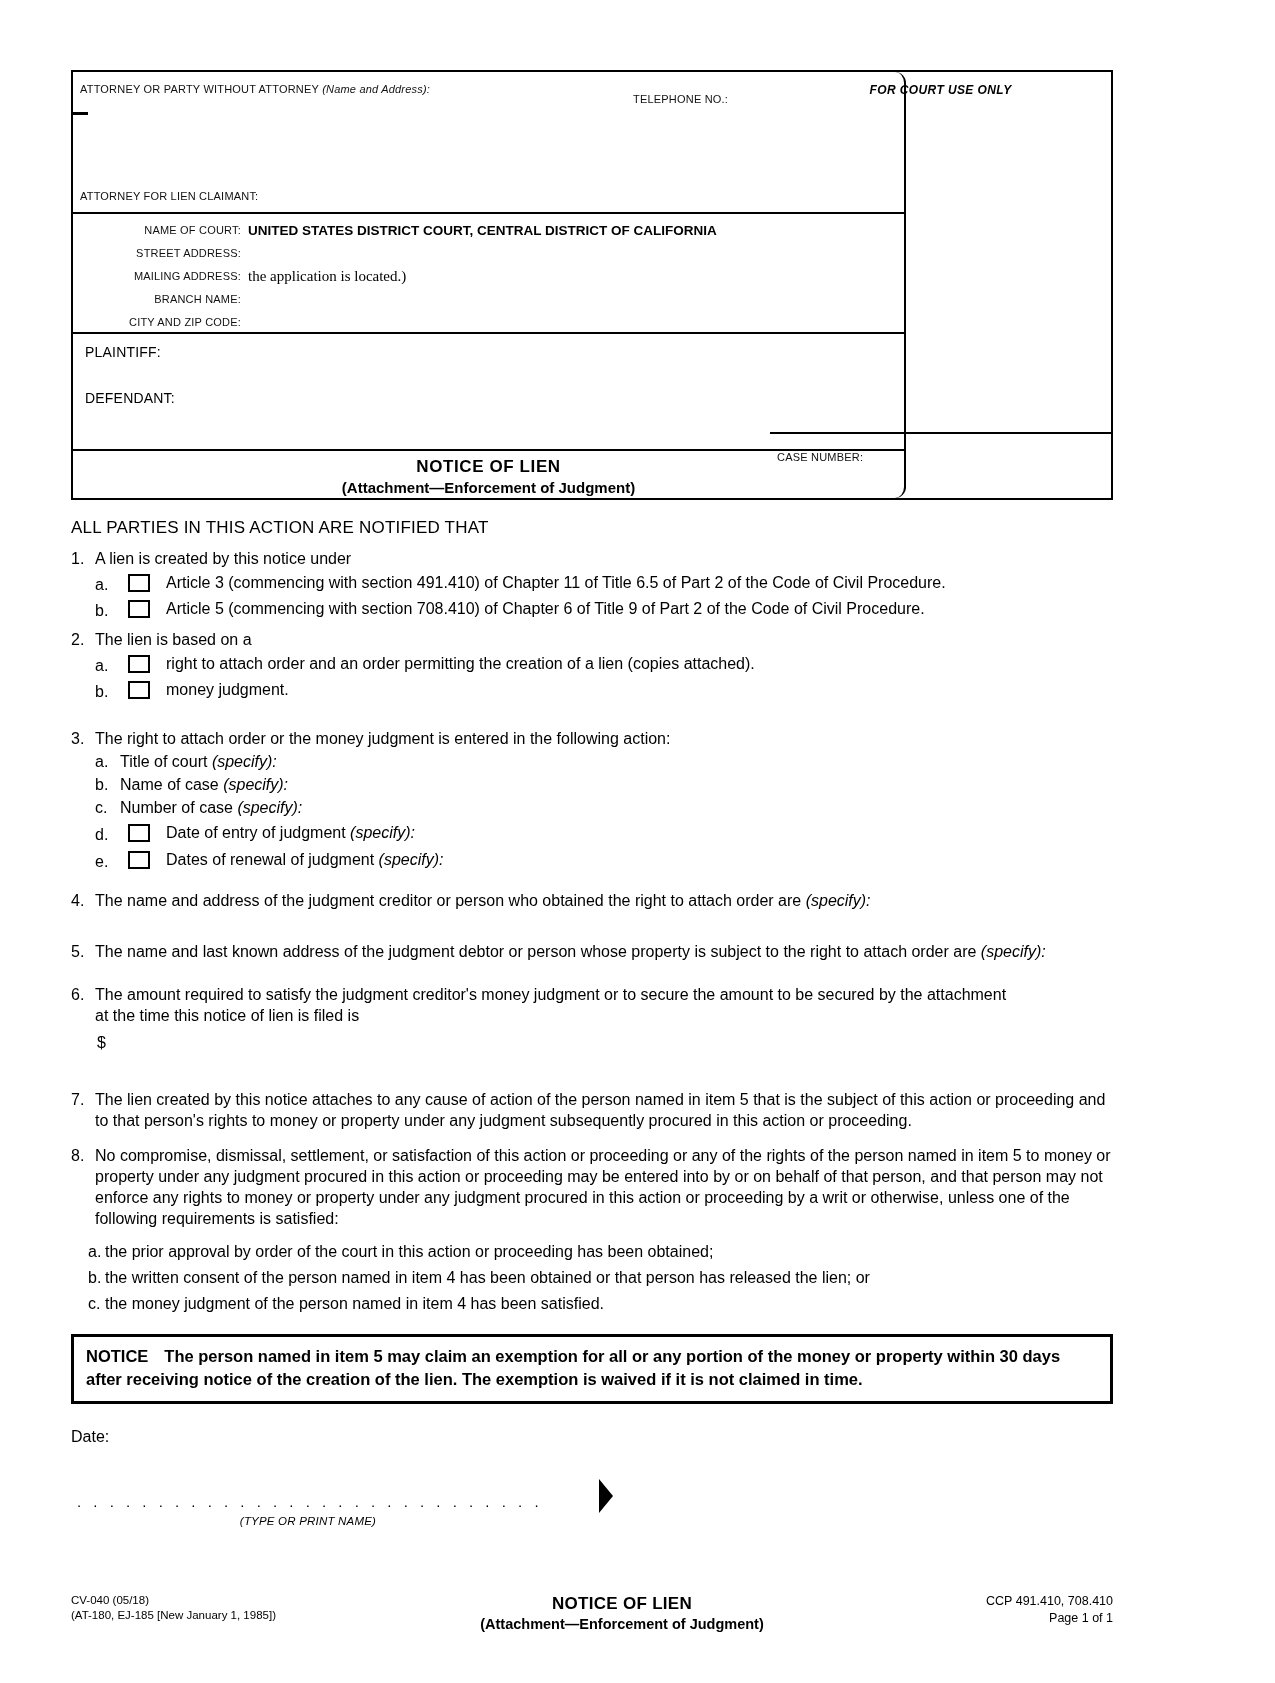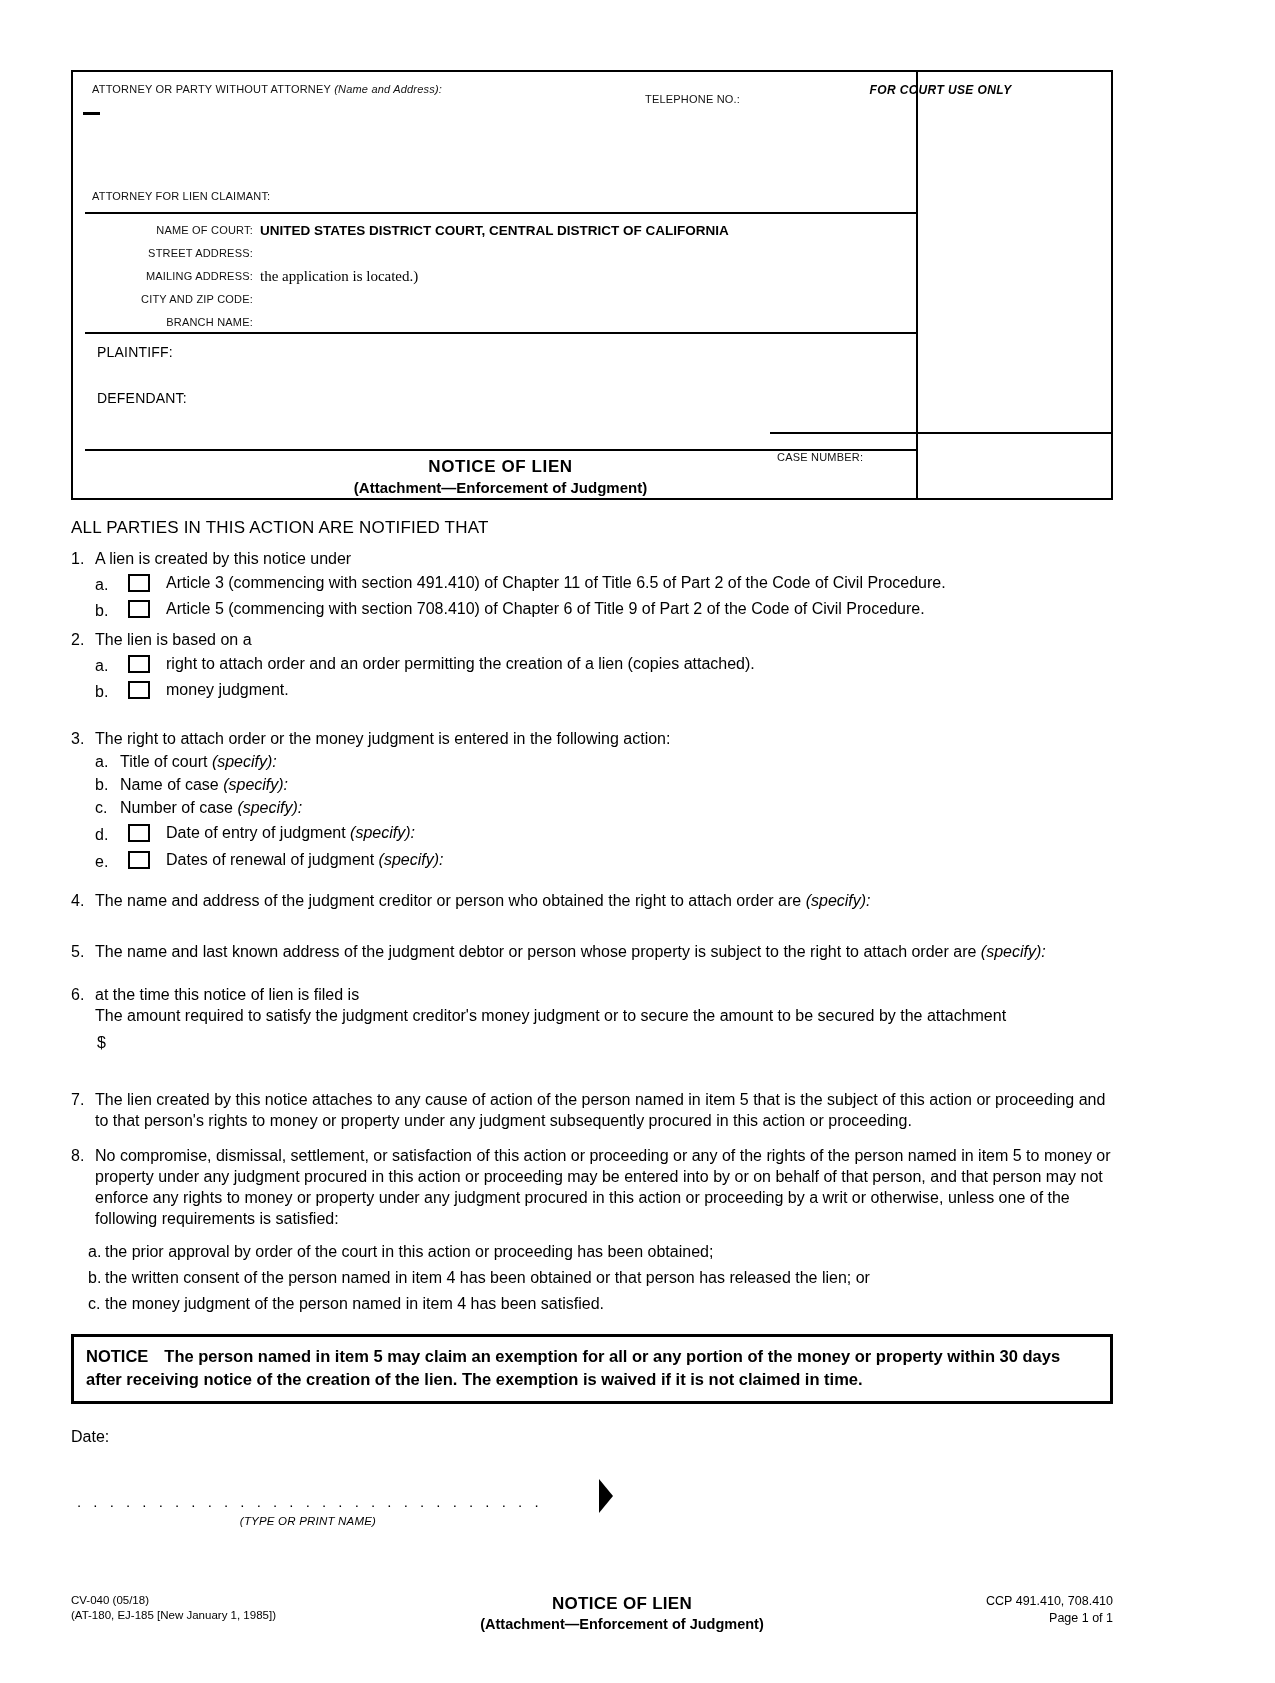--- a/index.html
+++ b/index.html
@@ -2,22 +2,22 @@
 <html><head>
 <meta charset="utf-8">
 <style>
   html,body{margin:0;padding:0;background:#ffffff;}
   .page{position:relative;width:1275px;height:1683px;background:#fff;color:#000;
         font-family:"Liberation Sans",sans-serif;font-size:16px;line-height:21px;}
 
   
   .form-header{position:absolute;left:71px;top:70px;width:1042px;height:430px;
                border:2px solid #000;box-sizing:border-box;}
-  .fh-left{position:absolute;left:12px;top:0;width:833px;height:100%;
-           border-right:2px solid #000;box-sizing:border-box;}
+  .fh-left{position:absolute;left:0;top:0;width:833px;height:100%;
+           border-right:2px solid #000;box-sizing:border-box;border-radius:11px;}
   .fh-right{position:absolute;left:697px;top:0;right:0;height:100%;}
   .sec{position:absolute;left:0;width:100%;box-sizing:border-box;}
   .sec-attorney{top:0;height:140px;}
   .sec-court{top:140px;height:120px;border-top:2px solid #000;padding-top:4px;}
   .sec-parties{top:260px;height:117px;border-top:2px solid #000;}
   .sec-title{top:377px;height:49px;border-top:2px solid #000;text-align:center;padding-top:5px;}
   .lbl{font-size:11px;letter-spacing:.2px;color:#111;}
   .attorney-row{padding:5px 0 0 7px;}
   .tel-lbl{position:absolute;left:560px;top:5px;margin-top:12px;}
   .fold-mark{position:absolute;left:-2px;top:40px;width:17px;height:3px;background:#000;}
@@ -110,25 +110,25 @@
           <span class="court-val-bold">UNITED STATES DISTRICT COURT, CENTRAL DISTRICT OF CALIFORNIA</span>
         </div>
         <div class="court-row">
           <span class="lbl court-lbl">STREET ADDRESS:</span>
         </div>
         <div class="court-row">
           <span class="lbl court-lbl">MAILING ADDRESS:</span>
           <span class="court-val-serif">the application is located.)</span>
         </div>
         <div class="court-row">
+          <span class="lbl court-lbl">BRANCH NAME:</span>
+          <span></span>
+        </div>
+        <div class="court-row">
           <span class="lbl court-lbl">CITY AND ZIP CODE:</span>
-          <span></span>
-        </div>
-        <div class="court-row">
-          <span class="lbl court-lbl">BRANCH NAME:</span>
           <span></span>
         </div>
       </div>
 
       <div class="sec sec-parties">
         <span class="party-lbl plaintiff">PLAINTIFF:</span>
         <div class="party-fill pf1"></div>
         <span class="party-lbl defendant">DEFENDANT:</span>
         <div class="party-fill pf2"></div>
       </div>
@@ -219,22 +219,22 @@
     </div>
 
     <div class="item mt30">
       <span class="inum">5.</span>
       <span class="itext"><span>The name and last known address of the judgment debtor or person whose property is subject to the right to attach order are </span><i>(specify):</i></span>
     </div>
 
     <div class="item mt22">
       <span class="inum">6.</span>
       <span class="itext">
+        <span style="display:block">The amount required to satisfy the judgment creditor's money judgment or to secure the amount to be secured by the attachment</span>
         <span style="display:block">at the time this notice of lien is filed is</span>
-        <span style="display:block">The amount required to satisfy the judgment creditor's money judgment or to secure the amount to be secured by the attachment</span>
       </span>
     </div>
     <div class="dollar-row">
       <span>$</span>
       <span class="amount-fill"></span>
     </div>
 
     <div class="item mt36">
       <span class="inum">7.</span>
       <span class="itext">The lien created by this notice attaches to any cause of action of the person named in item 5 that is the subject of this action or proceeding and to that person's rights to money or property under any judgment subsequently procured in this action or proceeding.</span>

